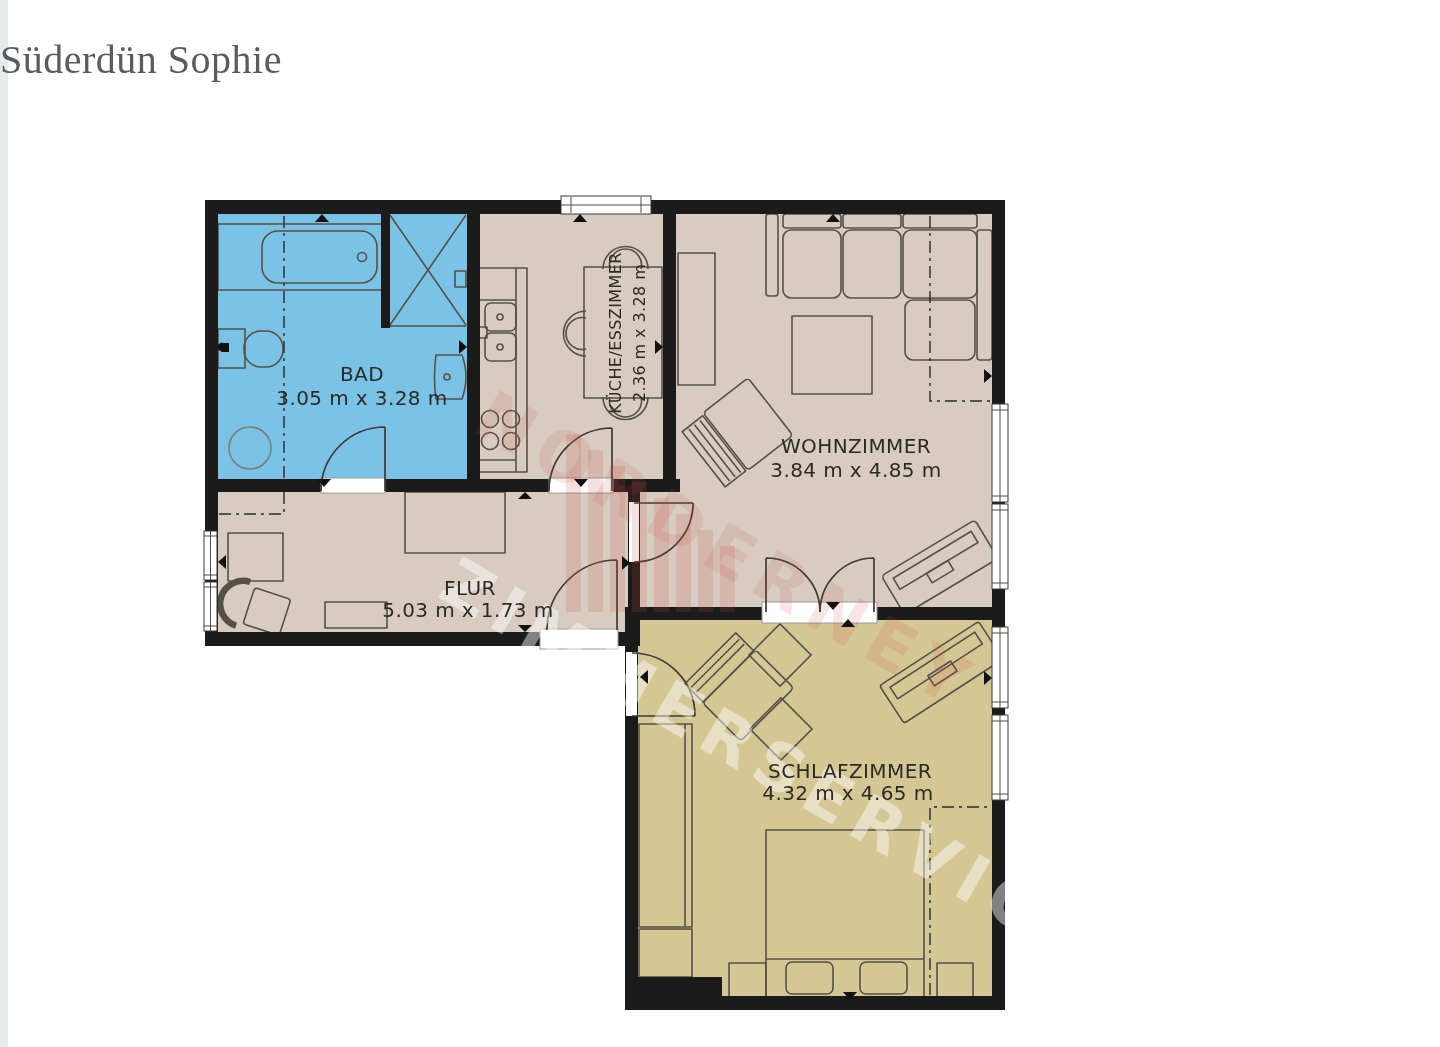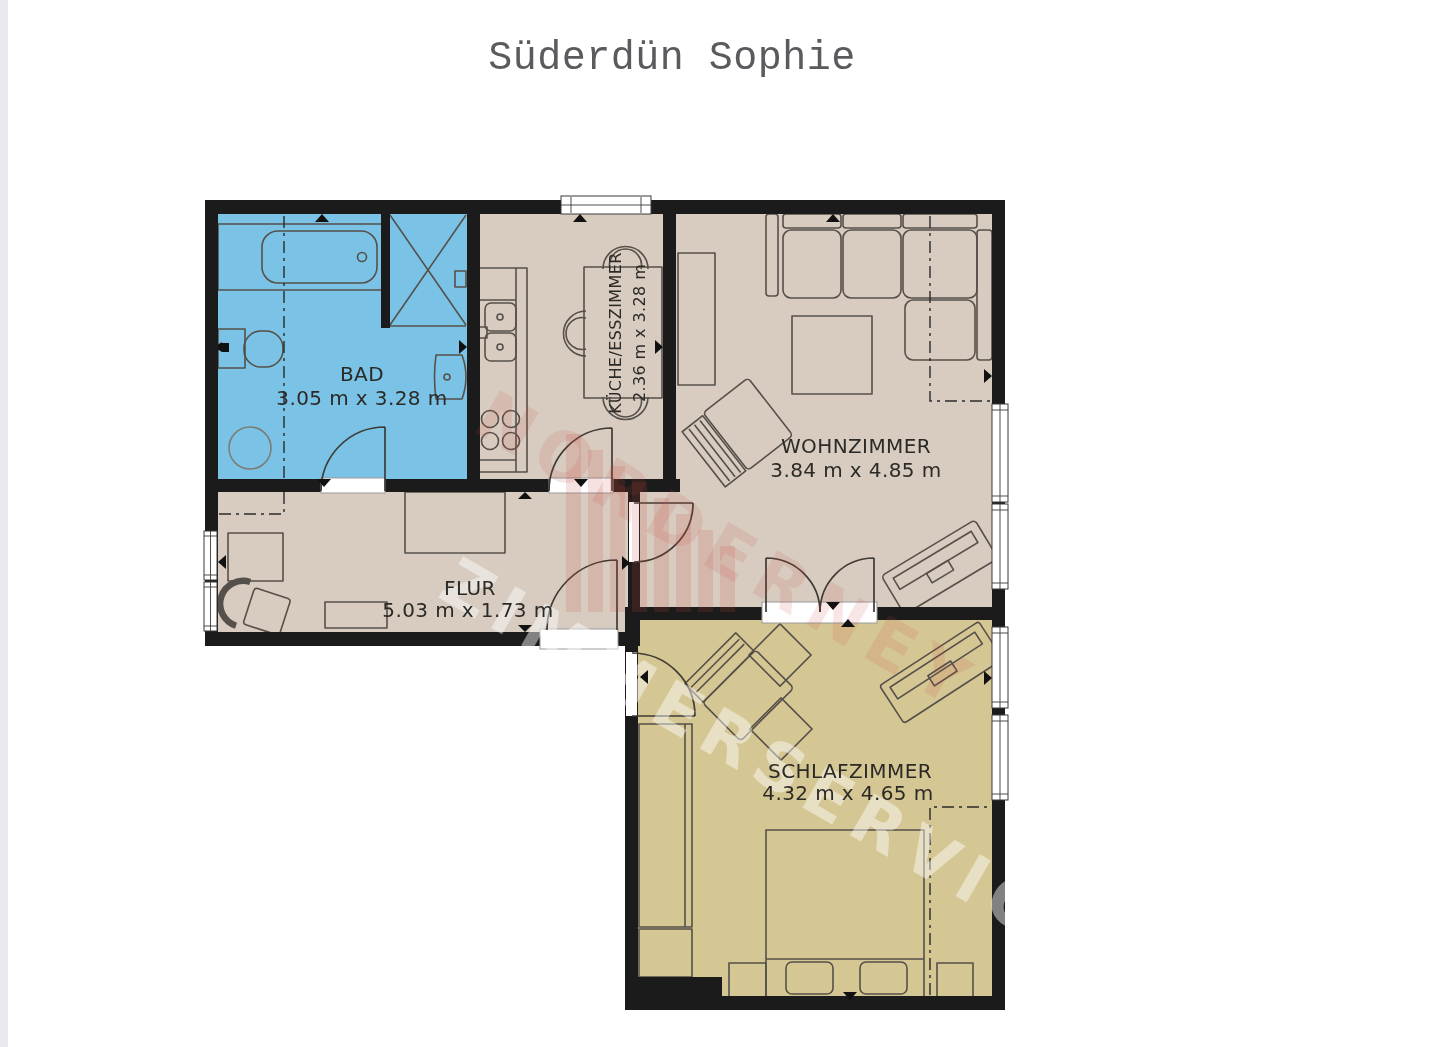--- a/index.html
+++ b/index.html
@@ -1,20 +1,20 @@
 <!DOCTYPE html>
 <html><head>
 <meta charset="utf-8">
 <style>
   html,body{margin:0;padding:0;background:#ffffff;}
   body{width:1440px;height:1047px;position:relative;overflow:hidden;font-family:"Liberation Sans",sans-serif;}
   .page-edge{position:absolute;left:0;top:0;width:8px;height:1047px;background:#e8eaed;}
-  .title{position:absolute;left:0;top:36px;width:1344px;text-align:center;
+  .title{position:absolute;left:0;top:36px;width:1344px;
          font-size:40px;font-weight:400;color:#595b5e;letter-spacing:.5px;
-         font-family:Liberation Mono, monospace;}
+         font-family:Liberation Serif, serif;}
   svg{position:absolute;left:0;top:0;}
   .wall{fill:#1b1b1b;stroke:none;}
   .f{fill:none;stroke:#56504a;stroke-width:1.6;stroke-linejoin:round;}
   .fl{fill:none;stroke:#7d7d74;stroke-width:1.6;}
   .win{fill:#ffffff;stroke:#3a3a3a;stroke-width:1;}
   .winline{fill:none;stroke:#3a3a3a;stroke-width:0.9;}
   .thr{fill:#ffffff;stroke:#9a9a9a;stroke-width:1;}
   .gap{fill:#ffffff;stroke:none;}
   .door{fill:none;stroke:#3f3b35;stroke-width:1.7;}
   .dd{fill:none;stroke:#2a2a2a;stroke-width:1.4;stroke-dasharray:12 5 3 5;}

